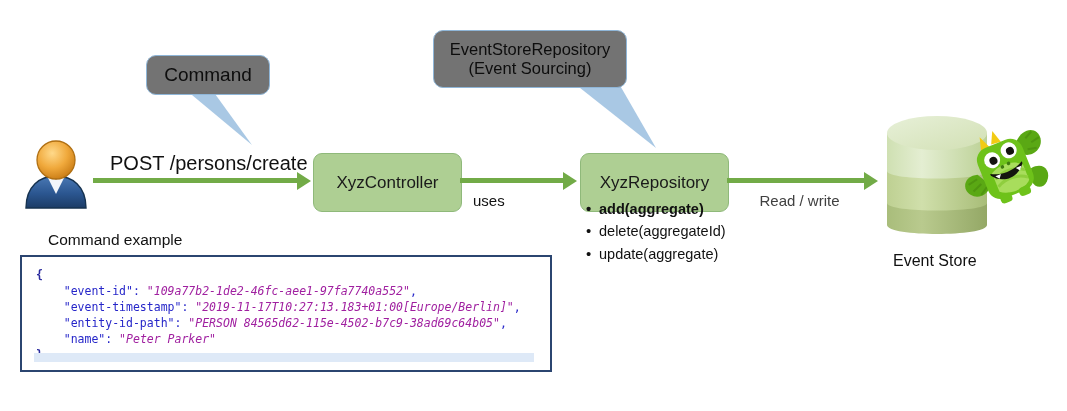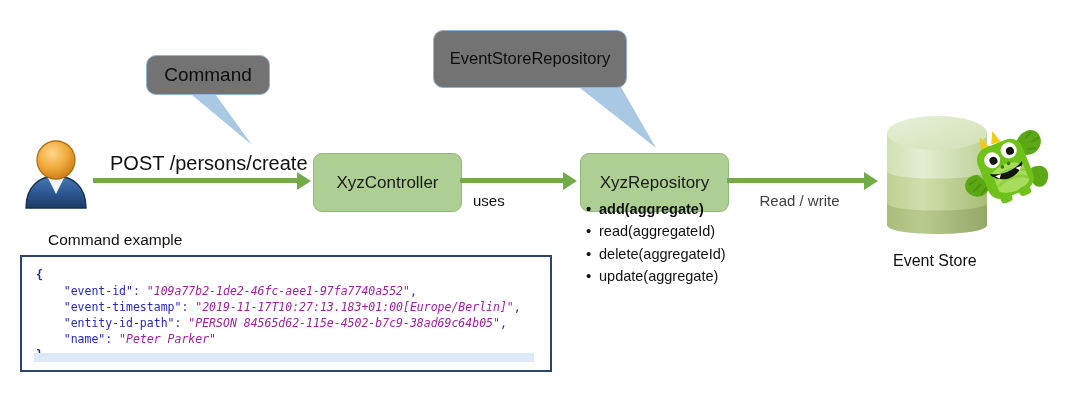--- a/index.html
+++ b/index.html
@@ -61,20 +61,21 @@
 </svg>
 <div class="callout abs" style="left:110px;top:55px;width:122px;height:38px;font-size:19px;margin-left:36px;">
   <span>Command</span>
 </div>
 
 <svg class="callout-tail" style="left:570px;top:80px;width:95px;height:75px;">
   <polygon points="0,0 48,2 86,68" fill="#a9c8e4" stroke="none"></polygon>
 </svg>
 <div class="callout abs" style="left:433px;top:30px;width:192px;height:56px;font-size:16.5px;flex-direction:column;">
   <span>EventStoreRepository</span>
+  <span>(Event Sourcing)</span>
 </div>
 
 <svg class="avatar" style="left:18px;top:138px;width:76px;height:72px;" viewBox="0 0 76 72">
   <defs>
     <radialGradient id="headg" cx="40%" cy="32%" r="72%">
       <stop offset="0%" stop-color="#ffd98a"></stop>
       <stop offset="55%" stop-color="#f0a93c"></stop>
       <stop offset="100%" stop-color="#c97b14"></stop>
     </radialGradient>
     <linearGradient id="bodyg" x1="0" y1="0" x2="0" y2="1">
@@ -99,21 +100,20 @@
 <div class="arrow-line" style="left:460px;top:178px;width:104px;"></div>
 <div class="arrow-head" style="left:563px;top:171.5px;"></div>
 <div class="lbl" style="left:473px;top:192px;font-size:15px;">uses</div>
 
 <div class="procbox abs" style="left:580px;top:153px;width:147px;height:57px;">
   <span>XyzRepository</span>
 </div>
 
 <div class="bullets" style="left:584px;top:198px;">
   <div class="b-bold">add(aggregate)</div>
-  <div>read(aggregateId)</div>
   <div>delete(aggregateId)</div>
   <div>update(aggregate)</div>
 </div>
 
 <div class="arrow-line" style="left:727px;top:178px;width:138px;"></div>
 <div class="arrow-head" style="left:864px;top:171.5px;"></div>
 <div class="lbl-c" style="left:742px;top:192px;width:115px;">
   <div>Read / write</div>
 </div>
 

